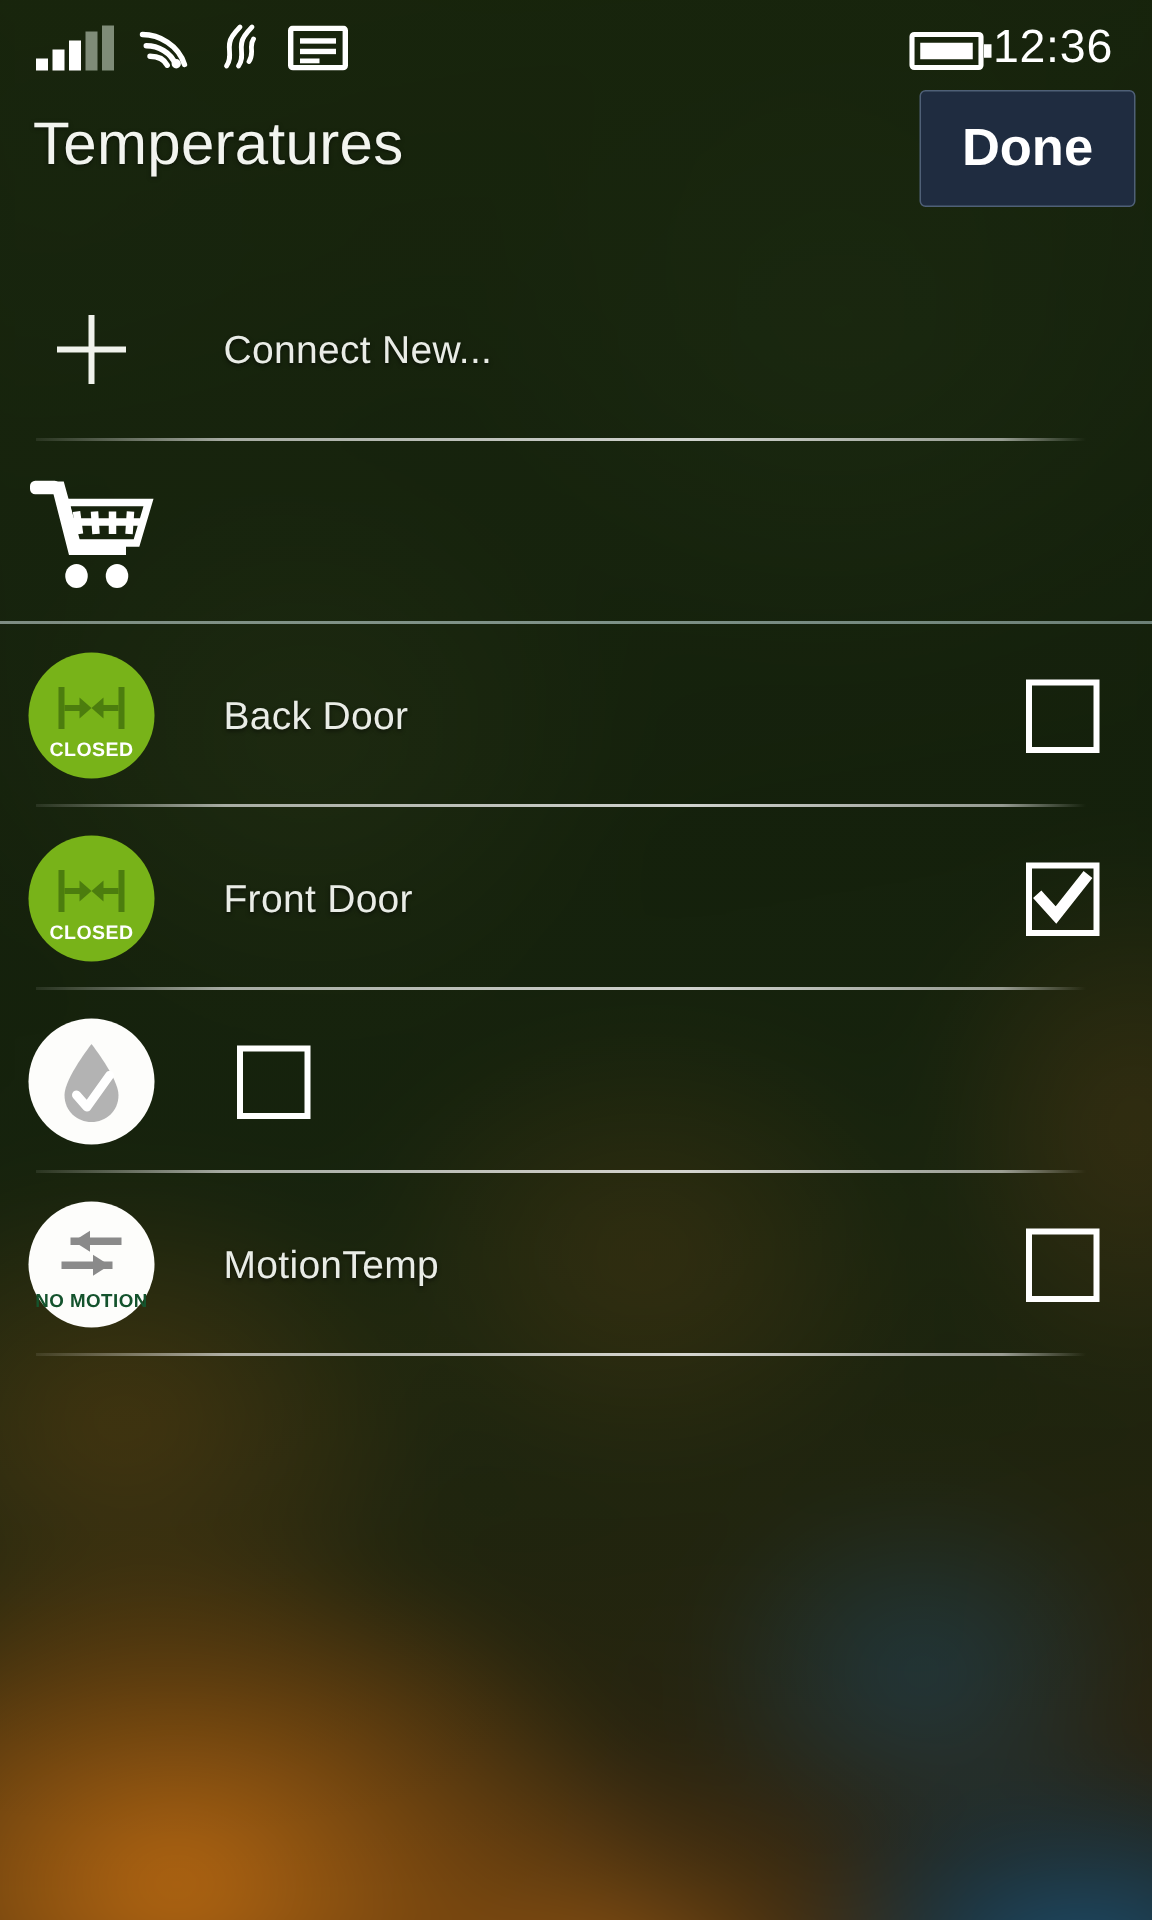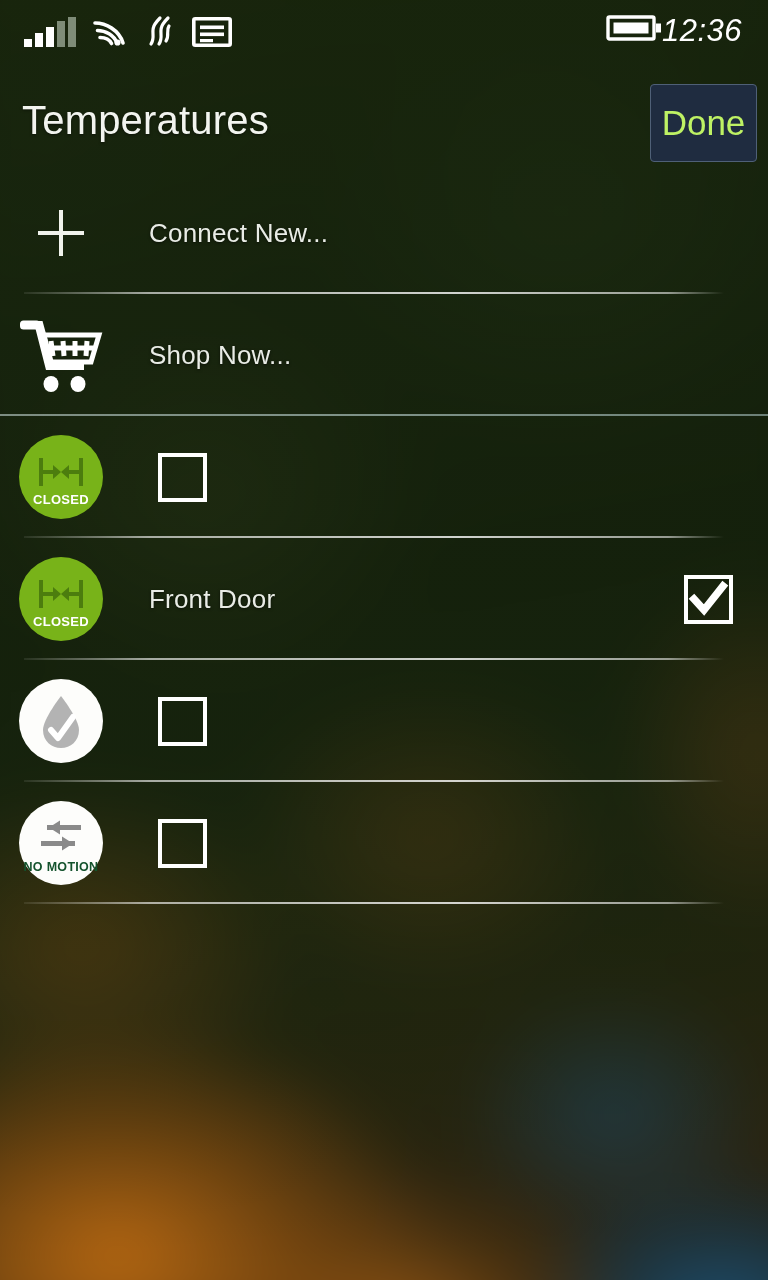--- a/index.html
+++ b/index.html
@@ -70,22 +70,21 @@
     padding: 0 26px 0 24px;
     box-sizing: border-box;
   }
   .status-left {
     display: flex;
     align-items: flex-end;
     gap: 16px;
   }
   .status-right {
     display: flex;
-    align-items: flex-start;
-    font-style: italic;
+    align-items: flex-end;
   }
   .signal-bars {
     display: flex;
     align-items: flex-end;
     gap: 3px;
     height: 30px;
   }
   .signal-bars i {
     display: block;
     width: 8px;
@@ -100,45 +99,45 @@
   .clock {
     color: #ffffff;
     font-size: 31px;
     letter-spacing: 0.5px;
     font-weight: 300;
   }
 
   
   .titlebar {
     position: absolute;
-    top: 70px; left: 0; right: 0;
+    top: 46px; left: 0; right: 0;
     height: 110px;
   }
   .page-title {
     position: absolute;
     left: 22px;
     top: 28px;
     color: #f2f4ef;
     font-size: 40px;
     font-weight: 300;
     letter-spacing: 0.2px;
     text-shadow: 0 1px 3px rgba(0,0,0,0.5);
   }
   .done-button {
     position: absolute;
     right: 11px;
     top: 14px;
-    width: 107px;
+    width: 144px;
     height: 78px;
     background: #1f2c40;
     border: 1px solid #4f6077;
     border-radius: 4px;
-    color: #bef264;
+    color: #ffffff;
     font-size: 35px;
-    font-weight: 400;
+    font-weight: 700;
     display: flex;
     align-items: center;
     justify-content: center;
     box-sizing: border-box;
     cursor: pointer;
   }
 
   
   .list {
     position: absolute;
@@ -350,21 +349,20 @@
               <g fill="#ffffff">
                 <rect x="2" y="2.5" width="20" height="9" rx="3.5"></rect>
                 <path d="M15.5 3 L28 52 L66 52 L66 43 L35.5 43 L24.5 3 Z"></path>
                 <path d="M26 17 L81 17 L73 44 L31 44 Z M33 23 L35 38 M45 23 L46 38 M57 23 L57 38 M69 23 L68 38 M29.5 30 L77 30" stroke="#ffffff" stroke-width="5" fill="none"></path>
               </g>
               <ellipse cx="33" cy="66" rx="7.5" ry="8" fill="#ffffff"></ellipse>
               <ellipse cx="60" cy="66" rx="7.5" ry="8" fill="#ffffff"></ellipse>
             </svg>
           </span>
         </div>
-        <div class="row-label">Shop Now...</div>
         <div class="row-check"></div>
         <div class="sep-full"></div>
       </div>
 
       <div class="row">
         <div class="row-icon">
           <span class="badge green">
             <span class="badge-glyph">
               <svg width="56" height="34" viewBox="0 0 56 34">
                 <g fill="#4c7d0e">
@@ -373,20 +371,21 @@
                   <rect x="10" y="15" width="11" height="4"></rect>
                   <polygon points="20,10 28,17 20,24"></polygon>
                   <rect x="35" y="15" width="11" height="4"></rect>
                   <polygon points="36,10 28,17 36,24"></polygon>
                 </g>
               </svg>
             </span>
             <span class="badge-text">CLOSED</span>
           </span>
         </div>
+        <div class="row-label">Back Door</div>
         <div class="row-check">
           <span class="checkbox"></span>
         </div>
         <div class="sep"></div>
       </div>
 
       <div class="row">
         <div class="row-icon">
           <span class="badge green">
             <span class="badge-glyph">
@@ -442,20 +441,21 @@
                   <rect x="12" y="7" width="34" height="5"></rect>
                   <polygon points="14,9.5 25,2.5 25,16.5"></polygon>
                   <rect x="6" y="23" width="34" height="5"></rect>
                   <polygon points="38,25.5 27,18.5 27,32.5"></polygon>
                 </g>
               </svg>
             </span>
             <span class="badge-text">NO MOTION</span>
           </span>
         </div>
+        <div class="row-label">MotionTemp</div>
         <div class="row-check">
           <span class="checkbox"></span>
         </div>
         <div class="sep"></div>
       </div>
 
     </div>
   </div>
 </div>
 

